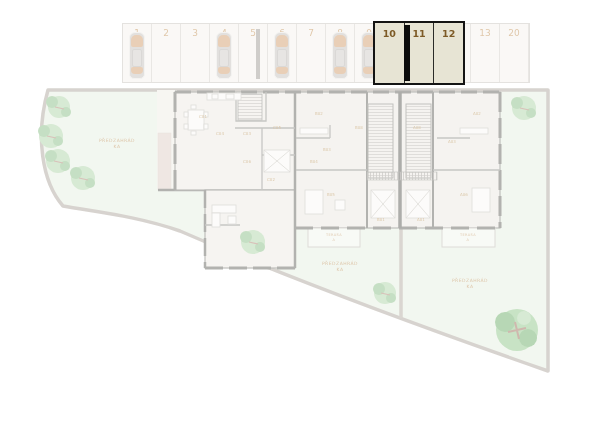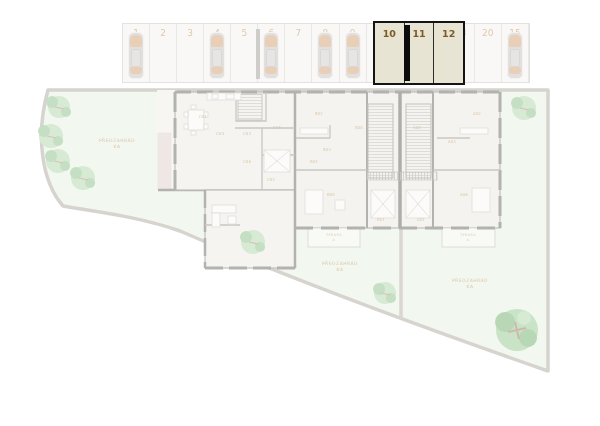--- a/index.html
+++ b/index.html
@@ -266,26 +266,20 @@
       </div>
       <div class="stall">
         <span class="num">12</span>
       </div>
       <div class="stall">
         <span class="num">13</span>
       </div>
       <div class="stall">
         <span class="num">20</span>
       </div>
-      <div class="stall">
-        <span class="num">15</span>
-        <div class="car">
-            <div class="car-roof"></div>
-          </div>
-      </div>
       <div class="wall-gray"></div>
     </div>
   </div>
 
   <div class="selected-block">
     <div class="sel-cell">
       <span class="sel-num">10</span>
     </div>
     <div class="sel-cell">
       <span class="sel-num">11</span>

